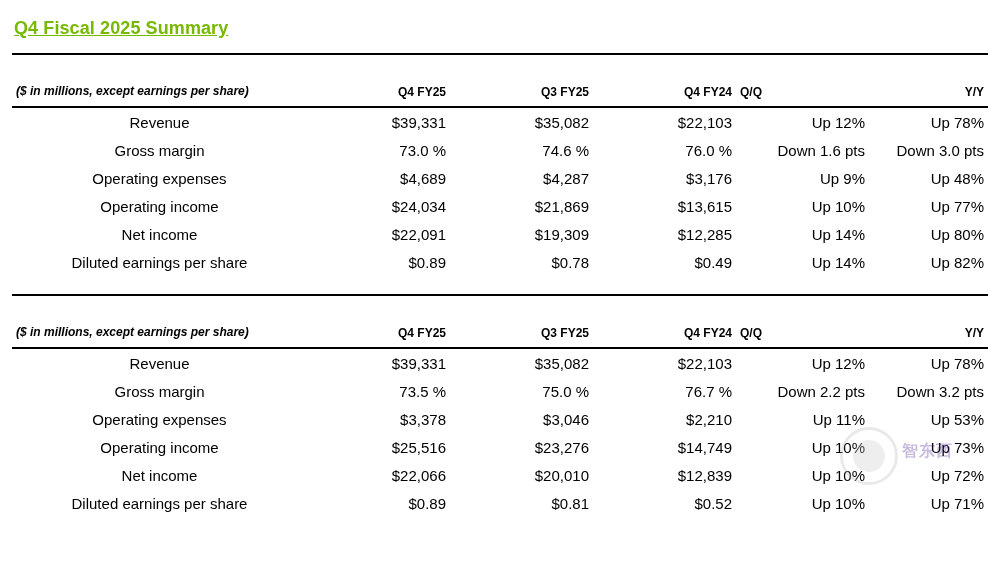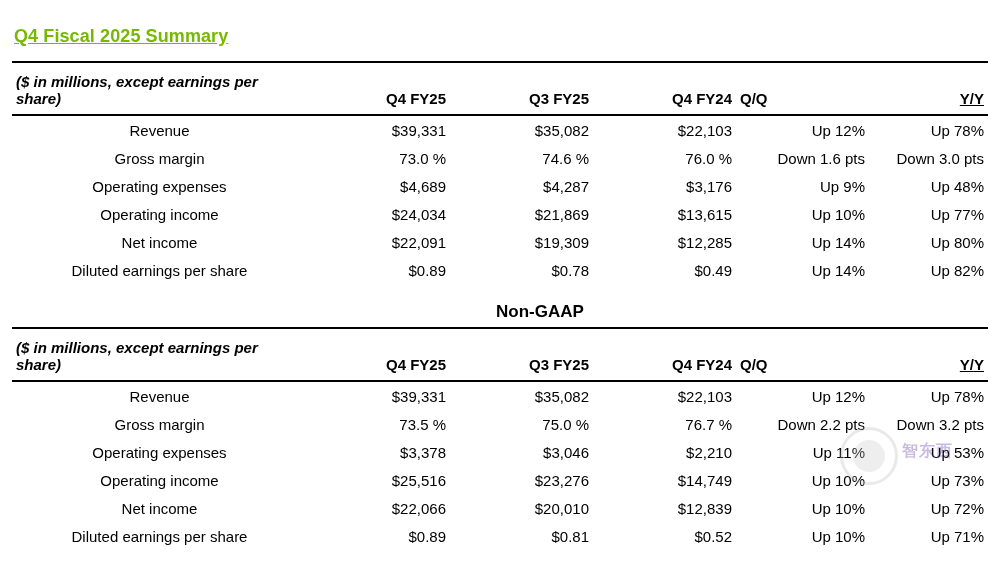--- a/index.html
+++ b/index.html
@@ -13,21 +13,21 @@
     font-family: "Liberation Sans", sans-serif;
     color: #000000;
     overflow: hidden;
     position: relative;
   }
   .page {
     position: relative;
     width: 1000px;
     height: 495px;
     box-sizing: border-box;
-    padding: 24px 12px 0 12px;
+    padding: 16px 12px 0 12px;
   }
   .doc-title {
     font-size: 18px;
     font-weight: bold;
     color: #76b900;
     text-decoration: underline;
     margin: 2px 0 14px 2px;
     letter-spacing: 0.1px;
   }
   .section {
@@ -50,38 +50,38 @@
   table.fin col.c-num   { width: 143px; }
   table.fin col.c-num2  { width: 143px; }
   table.fin col.c-num3  { width: 143px; }
   table.fin col.c-qq    { width: 133px; }
   table.fin col.c-yy    { width: 119px; }
 
   table.fin thead th {
     border-top: 2px solid #000;
     border-bottom: 2px solid #000;
     padding: 6px 4px 7px 4px;
-    font-size: 15px;
+    font-size: 12px;
     font-weight: bold;
     vertical-align: bottom;
     height: 38px;
     margin-left: 25px;
   }
   th.hdr-label {
     text-align: left;
     font-style: italic;
     font-weight: normal;
     font-size: 13.5px;
     line-height: 1.15;
     padding-left: 2px;
     vertical-align: middle;
   }
   th.hdr-num { text-align: right; padding-right: 14px; }
   th.hdr-qq  { text-align: left; padding-right: 6px; }
-  th.hdr-yy  { text-align: right; padding-right: 8px; text-decoration: underline; }
+  th.hdr-yy  { text-align: right; padding-right: 8px; }
 
   table.fin tbody td {
     font-size: 15px;
     padding: 5.5px 4px;
     white-space: nowrap;
   }
   td.lbl { text-align: center; padding-left: 2px; }
   td.num { text-align: right; padding-right: 14px; }
   td.qq  { text-align: right; padding-right: 6px; }
   td.yy  { text-align: right; padding-right: 8px; }
@@ -198,21 +198,20 @@
           <td class="qq">Up 14%</td>
           <td class="yy">Up 82%</td>
         </tr>
       </tbody>
     </table>
   </div>
 
   <div class="gap"></div>
 
   <div class="section">
-    <div class="section-title">Non-GAAP</div>
     <table class="fin">
       <colgroup>
         <col class="c-label">
           <col class="c-num">
           <col class="c-num2">
           <col class="c-num3">
           <col class="c-qq">
           <col class="c-yy">
       </colgroup>
       <thead>

